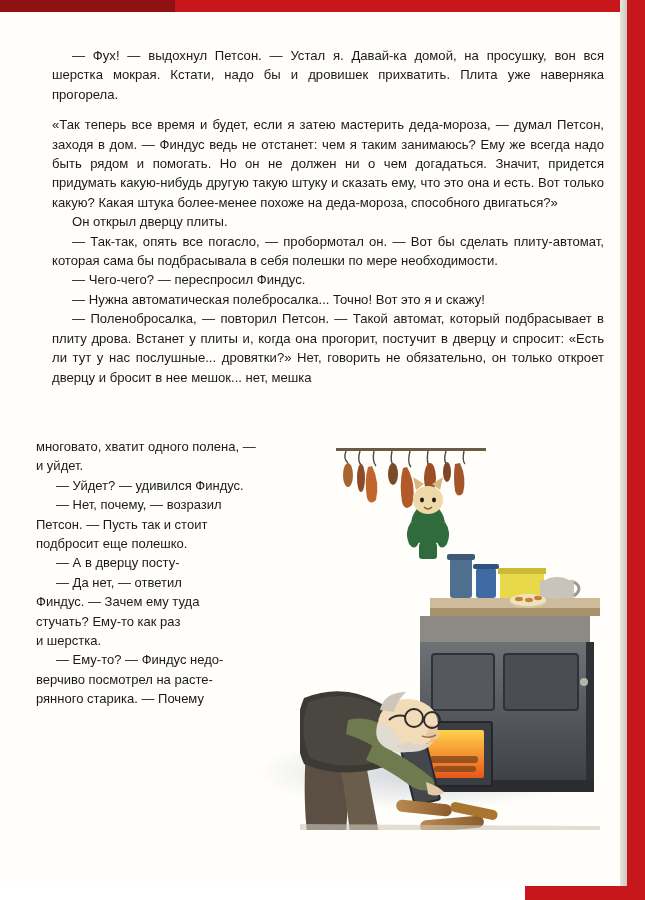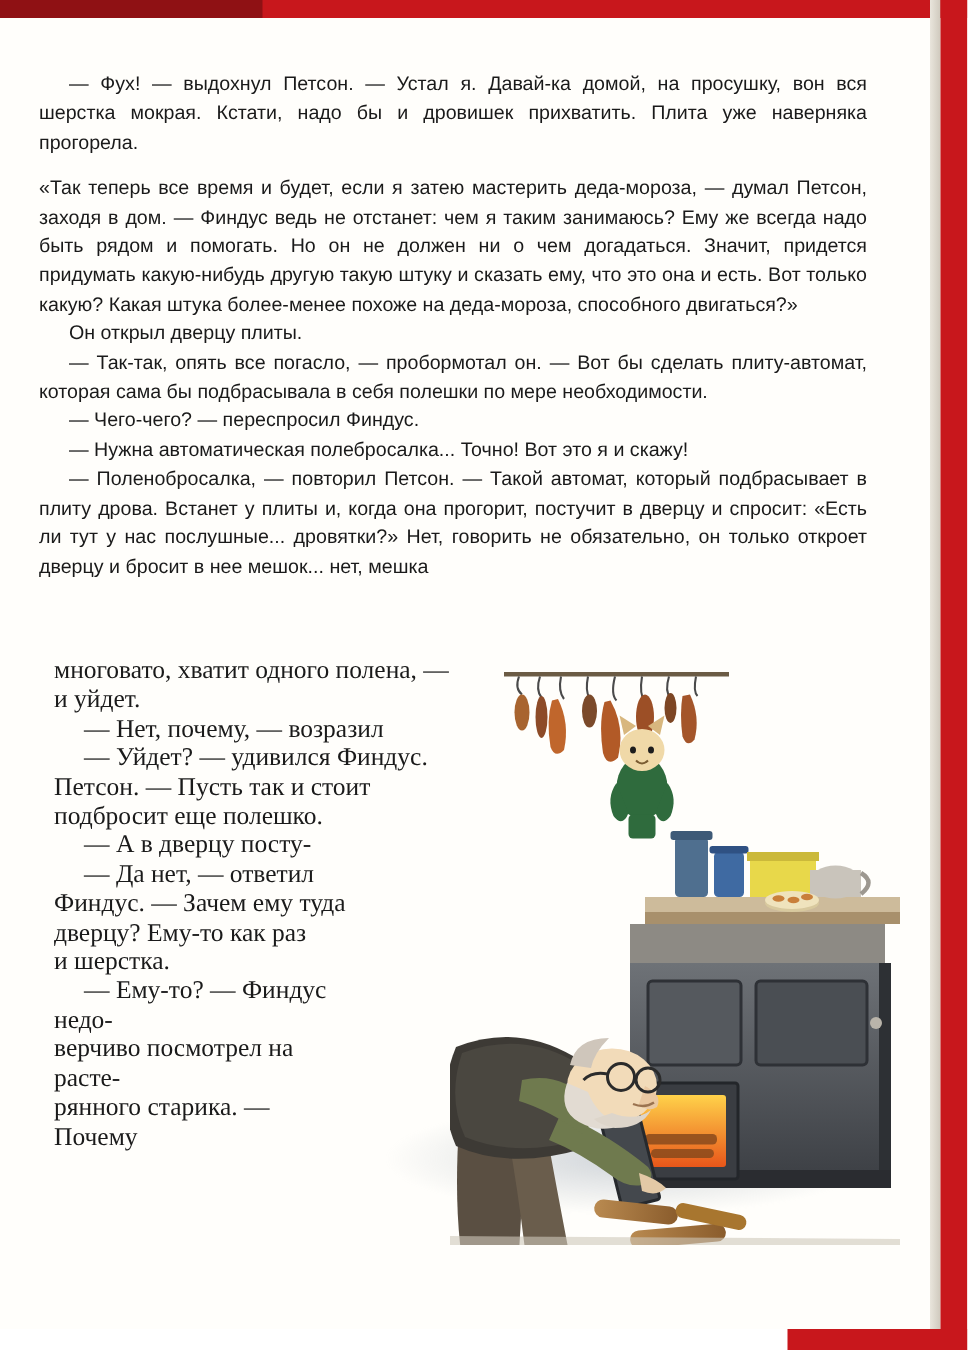--- a/index.html
+++ b/index.html
@@ -58,21 +58,21 @@
     background: #c8171c;
   }
   .paper {
     position: absolute;
     left: 0; top: 12px;
     width: 620px; height: 876px;
     background: #fffefb;
   }
   .text-col {
     position: absolute;
-    left: 26px;
+    left: 52px;
     top: 46px;
     width: 552px;
     font-family: "Liberation Sans", sans-serif;
     font-size: 13.1px;
     line-height: 19.4px;
     color: #1a1a1a;
     text-align: justify;
   }
   .para {
     margin: 0 0 0 0;
@@ -82,22 +82,22 @@
   }
   .indent {
     text-indent: 20px;
   }
   
   .narrow-block {
     position: absolute;
     left: 36px;
     top: 437px;
     width: 290px;
-    font-family: Liberation Serif, serif;
-    font-size: 17px;
+    font-family: Liberation Sans, sans-serif;
+    font-size: 13px;
     line-height: 19.4px;
     color: #1a1a1a;
     text-align: left;
   }
   .narrow-block .para + .para {
     margin-top: 0px;
   }
   .w290 { width: 290px; }
   .w250 { width: 247px; }
   .w215 { width: 215px; }
@@ -139,28 +139,28 @@
     <p class="para indent" style="margin-top:0;">Он открыл дверцу плиты.</p>
     <p class="para indent" style="margin-top:0;">— Так-так, опять все погасло, — пробормотал он. — Вот бы сделать плиту-автомат, которая сама бы подбрасывала в себя полешки по мере необходимости.</p>
     <p class="para indent" style="margin-top:0;">— Чего-чего? — переспросил Финдус.</p>
     <p class="para indent" style="margin-top:0;">— Нужна автоматическая полебросалка... Точно! Вот это я и скажу!</p>
     <p class="para indent" style="margin-top:0;">— Поленобросалка, — повторил Петсон. — Такой автомат, который подбрасывает в плиту дрова. Встанет у плиты и, когда она прогорит, постучит в дверцу и спросит: «Есть ли тут у нас послушные... дровятки?» Нет, говорить не обязательно, он только откроет дверцу и бросит в нее мешок... нет, мешка</p>
   </div>
 
   <div class="narrow-block">
     <p class="para w290">многовато, хватит одного полена, —</p>
     <p class="para w290">и уйдет.</p>
+    <p class="para w290" style="text-indent:20px;">— Уйдет? — удивился Финдус.</p>
     <p class="para w250" style="text-indent:20px;">— Нет, почему, — возразил</p>
-    <p class="para w290" style="text-indent:20px;">— Уйдет? — удивился Финдус.</p>
     <p class="para w250">Петсон. — Пусть так и стоит</p>
     <p class="para w250">подбросит еще полешко.</p>
     <p class="para w215" style="text-indent:20px;">— А в дверцу посту-</p>
     <p class="para w215" style="text-indent:20px;">— Да нет, — ответил</p>
     <p class="para w215">Финдус. —  Зачем ему туда</p>
-    <p class="para w215">дверцу? Ему-то как раз</p>
+    <p class="para w215">стучать? Ему-то как раз</p>
     <p class="para w215">и шерстка.</p>
     <p class="para w190" style="text-indent:20px;">— Ему-то? — Финдус недо-</p>
     <p class="para w190">верчиво посмотрел на расте-</p>
     <p class="para w190">рянного старика. — Почему</p>
   </div>
 
   <div class="shadow-splash"></div>
 
   <div class="illo">
     <svg width="300" height="400" viewBox="0 0 300 400" xmlns="http://www.w3.org/2000/svg">

